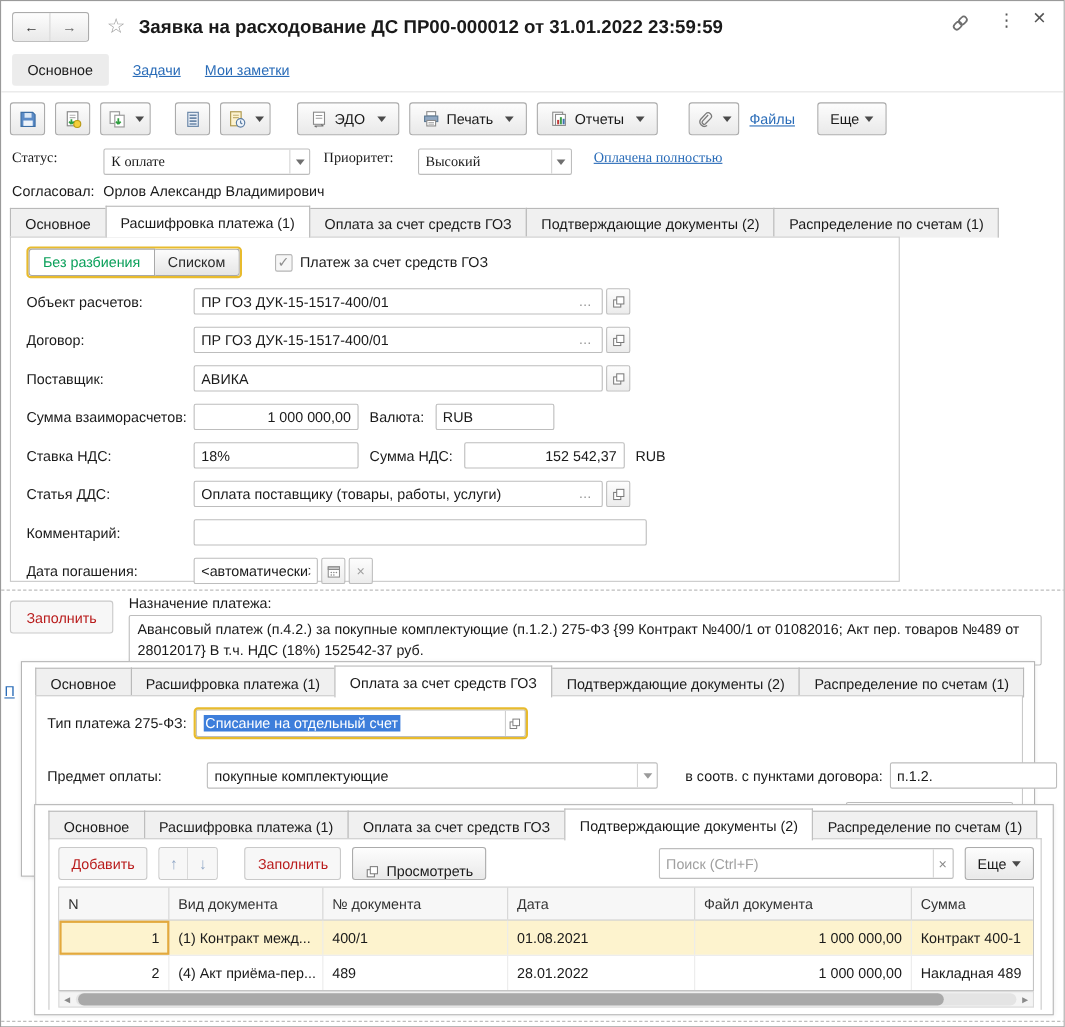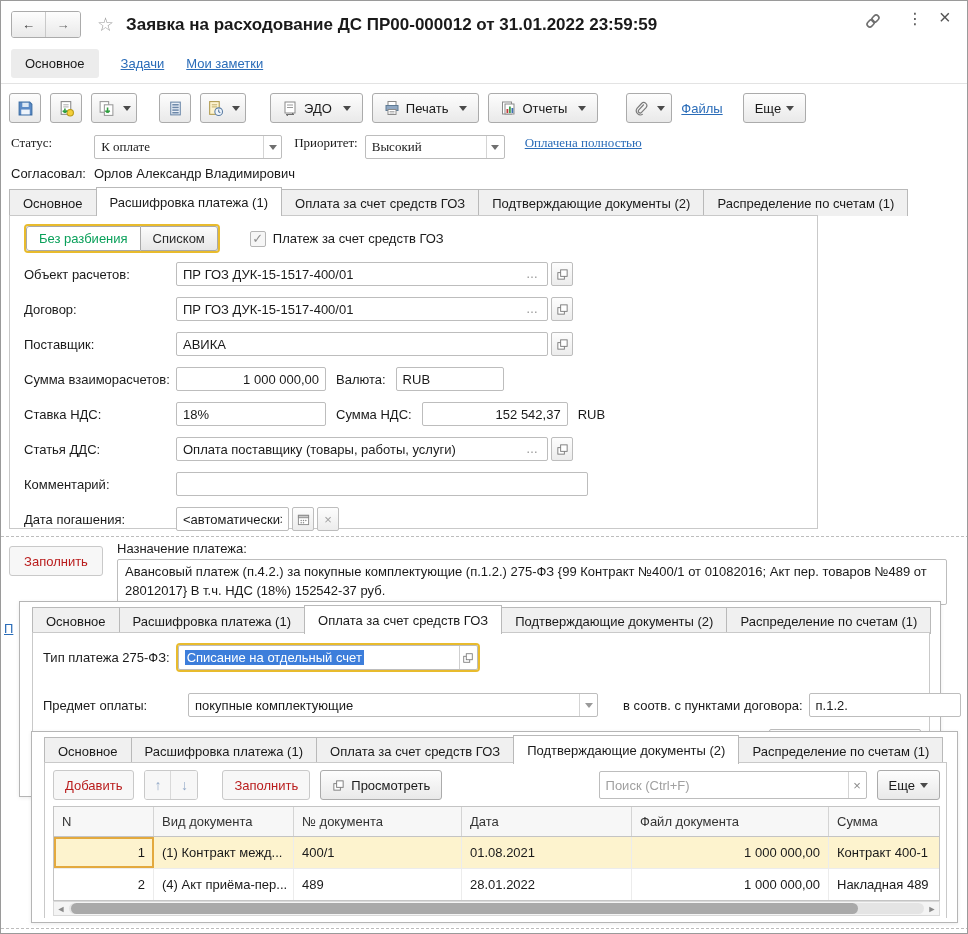--- a/index.html
+++ b/index.html
@@ -210,21 +210,21 @@
 
   <div class="abs" style="left:10px;top:134px;display:flex;font-family:Liberation Serif, serif;">
     <label class="fl">Статус:</label>
     <div class="field" style="width:188px;margin-left:42px;">
       <span class="grow">К оплате</span>
       <span class="sel-caret">
           <span class="caret" style="margin:0;border-top-color:#6f6f6f;"></span>
         </span>
     </div>
     <label class="fl" style="margin-left:12px;">Приоритет:</label>
-    <div class="field" style="width:140px;margin-left:7px;">
+    <div class="field" style="width:140px;margin-left:22px;">
       <span class="grow">Высокий</span>
       <span class="sel-caret">
           <span class="caret" style="margin:0;border-top-color:#6f6f6f;"></span>
         </span>
     </div>
     <span class="link" style="margin-left:20px;">Оплачена полностью</span>
   </div>
   <div class="abs" style="left:10px;top:165px;display:flex;gap:8px;">
     <label class="fl">Согласовал:</label>
     <span>Орлов Александр Владимирович</span>
@@ -429,21 +429,21 @@
     <div class="groupbox" style="position:absolute;left:12px;top:30px;width:903px;height:156px;border-bottom:none;">
 
       <div style="position:absolute;left:8px;top:7px;display:flex;align-items:center;gap:10px;width:887px;">
         <button class="btn disabled">Добавить</button>
         <span style="display:inline-flex;border:1px solid #c9c9c9;border-radius:3px;overflow:hidden;">
           <span style="width:26px;height:28px;display:flex;align-items:center;justify-content:center;background:#f7f7f7;color:#93a9c7;border-right:1px solid #d9d9d9;cursor:pointer;font-size:14px;">↑</span>
           <span style="width:26px;height:28px;display:flex;align-items:center;justify-content:center;background:#f7f7f7;color:#93a9c7;cursor:pointer;font-size:14px;">↓</span>
         </span>
         <span style="width:4px;"></span>
         <button class="btn disabled">Заполнить</button>
-        <button class="btn" style="gap:6px;">
+        <button class="btn" style="gap:6px;align-items:flex-end;">
           <svg width="13" height="13" viewBox="0 0 14 14">
               <rect x="2" y="5" width="7" height="7" fill="#fff" stroke="#7a7a7a"></rect>
               <rect x="5" y="2" width="7" height="7" fill="#fff" stroke="#7a7a7a"></rect>
             </svg>
           <span>Просмотреть</span>
         </button>
         <div class="field" style="width:268px;height:28px;margin-left:auto;color:#a0a0a0;">
           <span class="grow">Поиск (Ctrl+F)</span>
           <span class="sel-caret" style="color:#8a8a8a;">×</span>
         </div>

